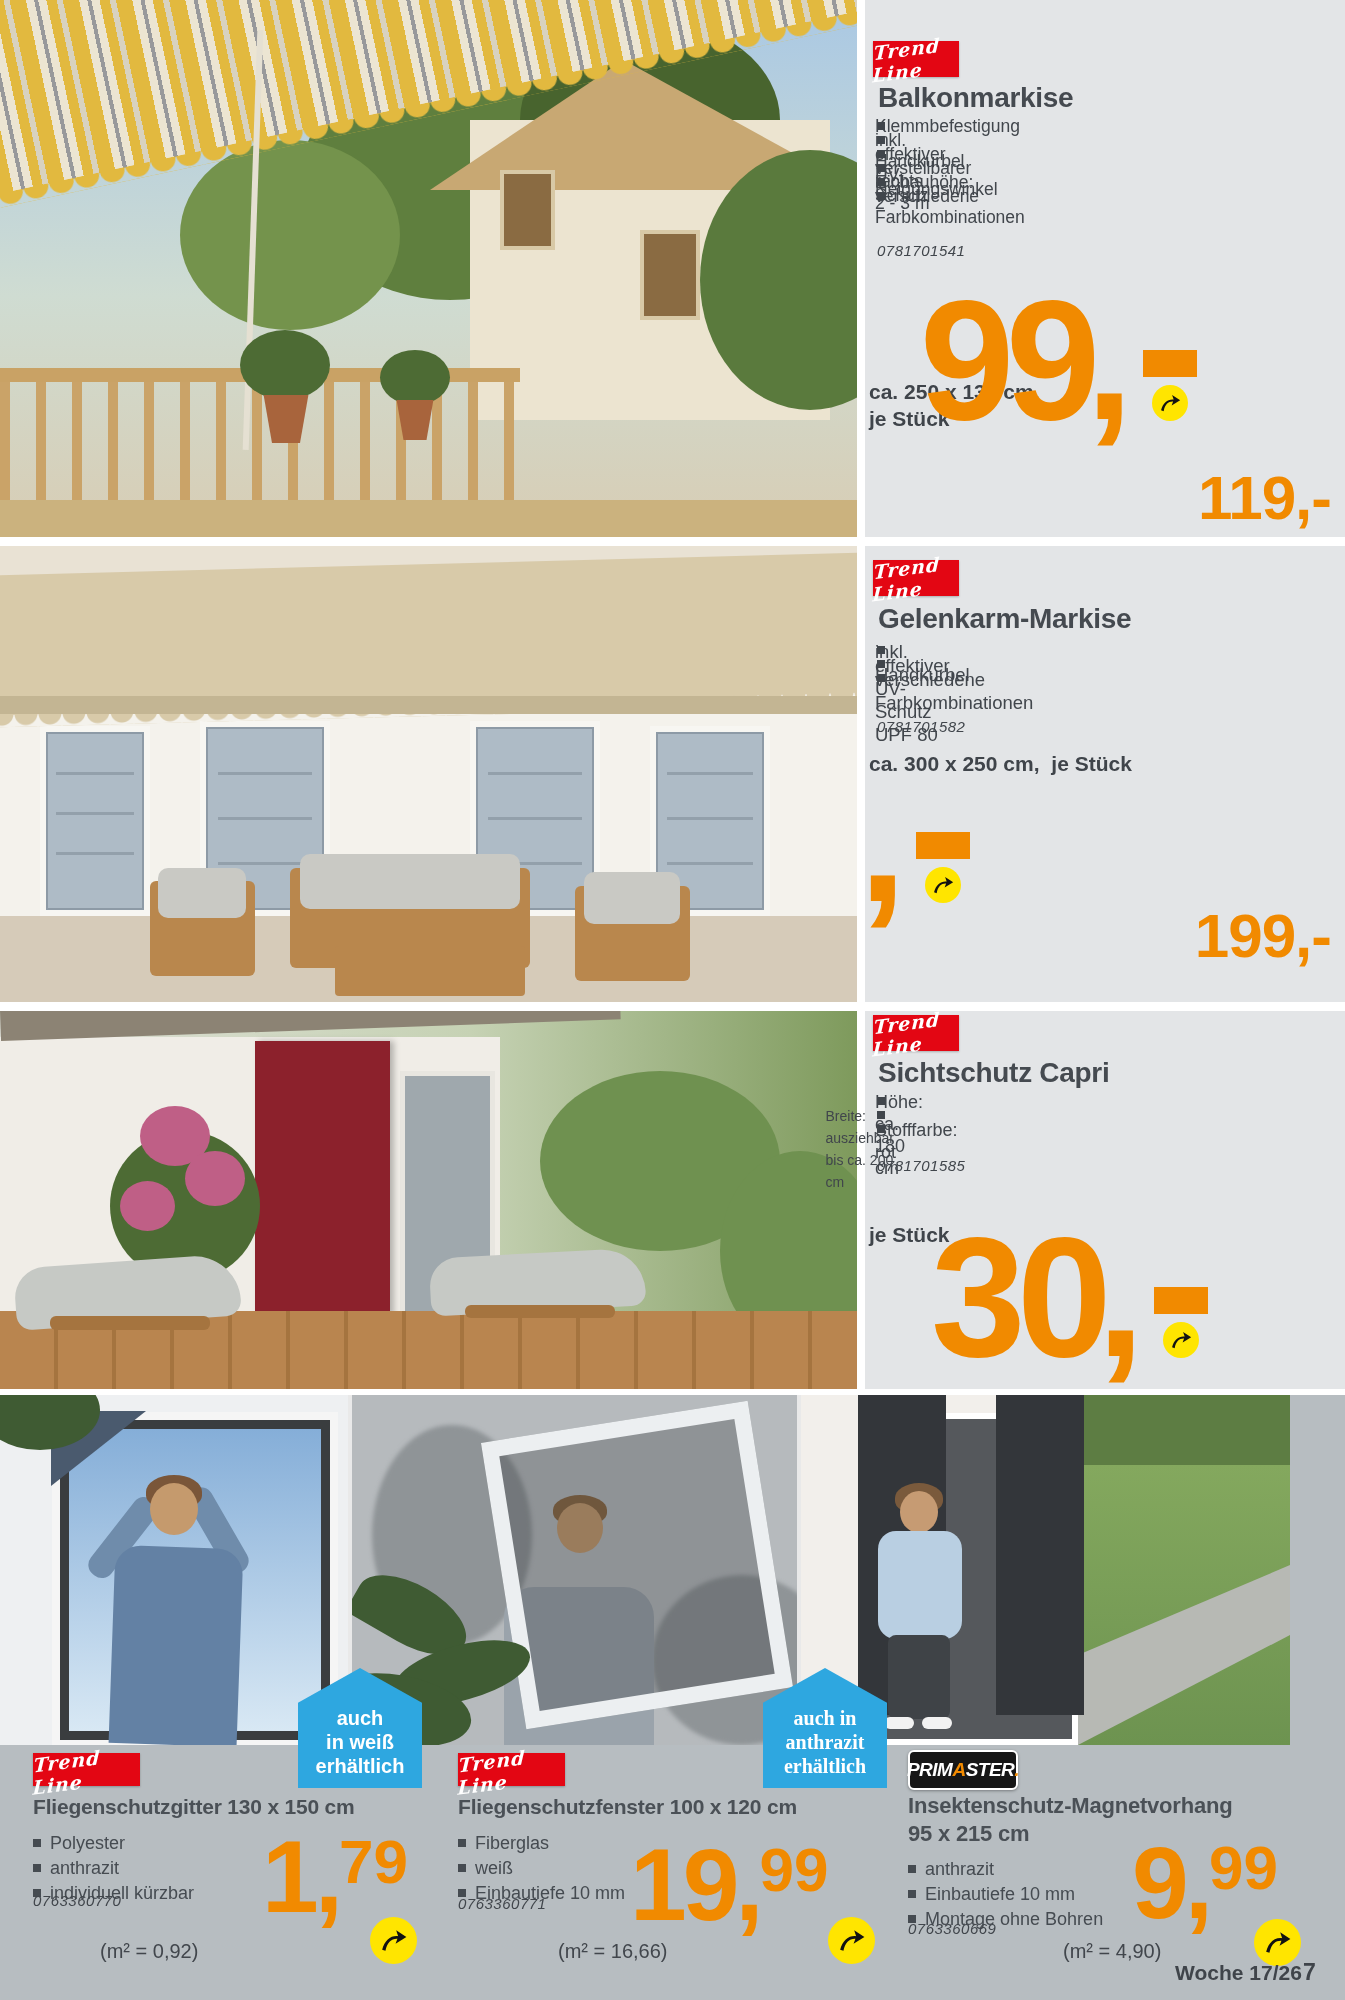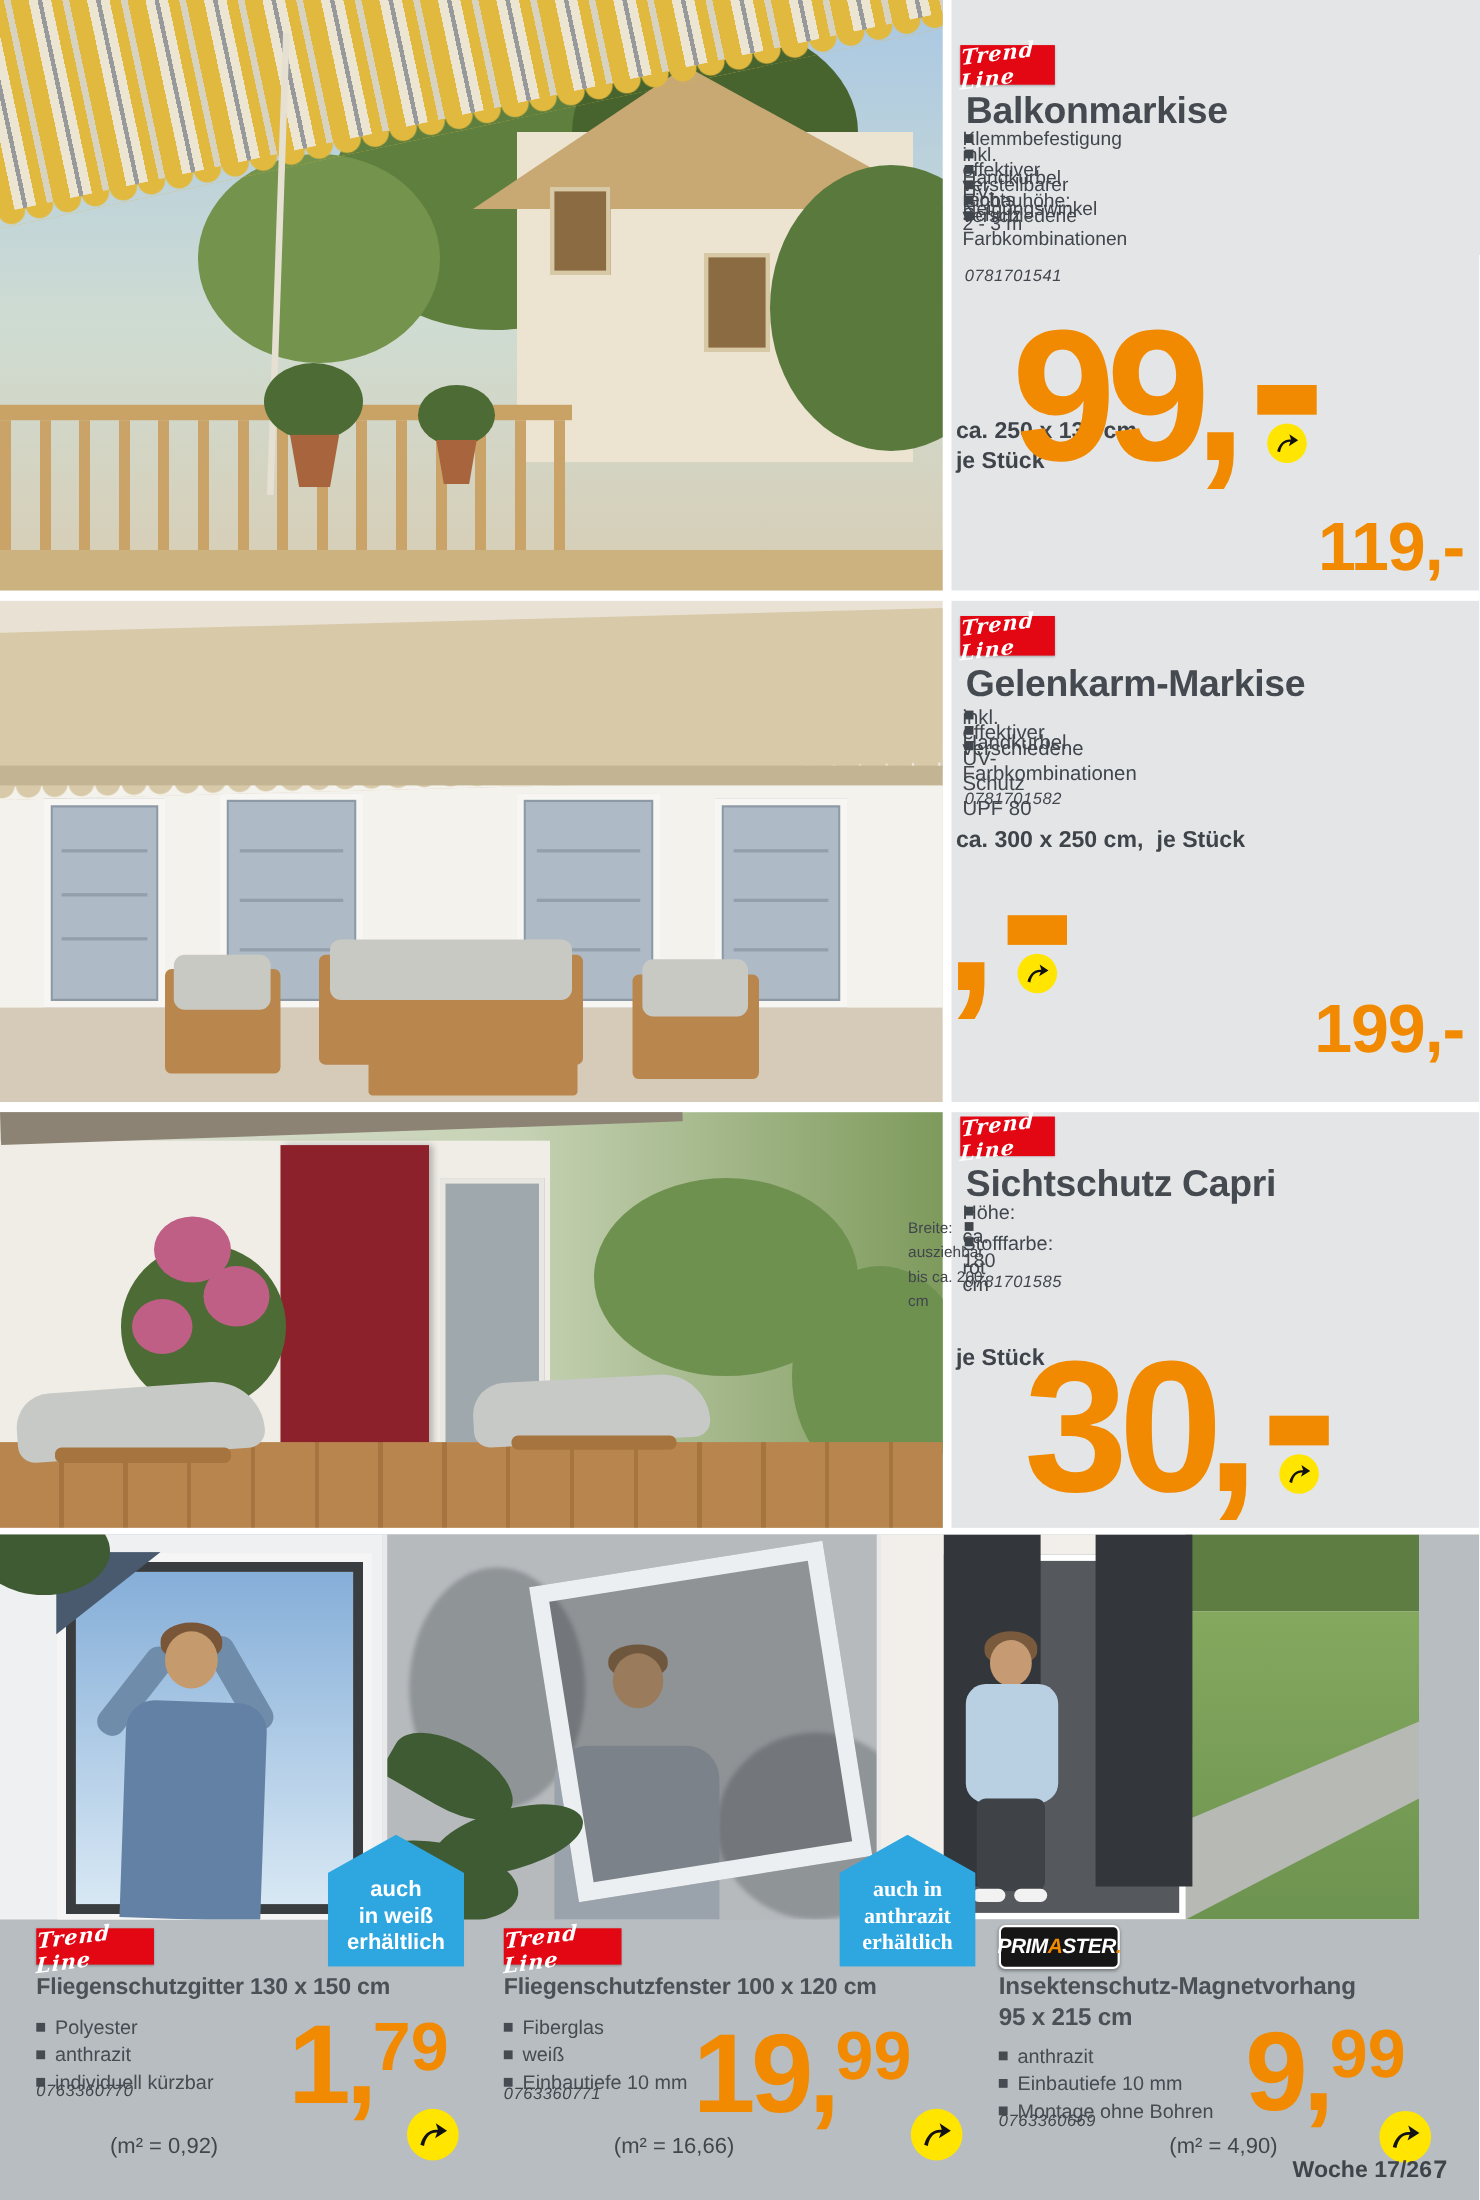--- a/index.html
+++ b/index.html
@@ -11,21 +11,21 @@
   .photo * { position:absolute; }
   .panel { position:absolute; left:865px; width:480px; background:#e3e5e7; }
   .panel * { position:absolute; }
   .gap { position:absolute; left:0; width:1345px; background:#ffffff; }
 
   .tl-logo { background:#e30613; display:flex; align-items:center; justify-content:center;
              box-shadow:0 1px 2px rgba(0,0,0,.25); }
   .tl-logo span { position:static; color:#ffffff; font-family:"DejaVu Serif", serif;
                   font-style:italic; font-weight:bold; font-size:19px;
                   transform:rotate(-7deg) skewX(-10deg); letter-spacing:1px; }
-  .p-title { color:#454a50; font-weight:bold; font-size:34px; letter-spacing:-0.3px; white-space:nowrap; }
+  .p-title { color:#454a50; font-weight:bold; font-size:28px; letter-spacing:-0.3px; white-space:nowrap; }
   .bullets { list-style:none; }
   .bullets li { position:static; display:flex; align-items:flex-start; color:#41464c;
                 font-size:17.5px; line-height:20.5px; }
   .bullets .sq { position:static; flex:0 0 auto; width:8px; height:8px; background:#41464c; margin:6px 9px 0 2px; }
   .article { font-style:italic; font-size:15px; color:#41464c; letter-spacing:0.5px; }
   .size-label { color:#3f444a; font-size:21px; font-weight:bold; line-height:27px; white-space:nowrap; }
 
   
   .big-price { display:flex; align-items:flex-start; color:#f18a00; font-weight:bold; }
   .big-price * { position:static; }

